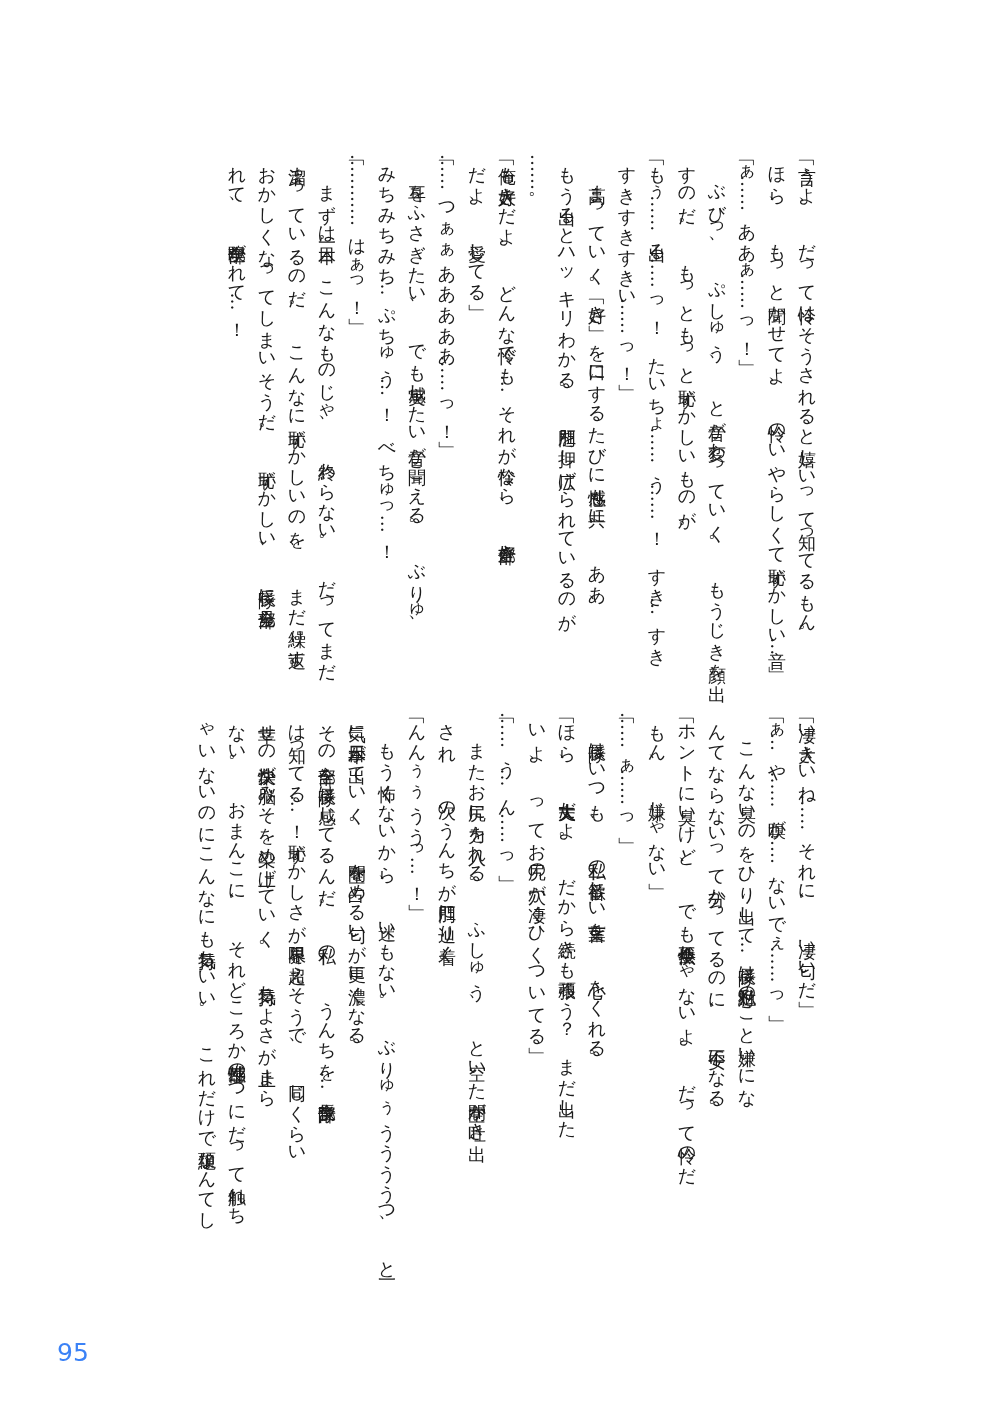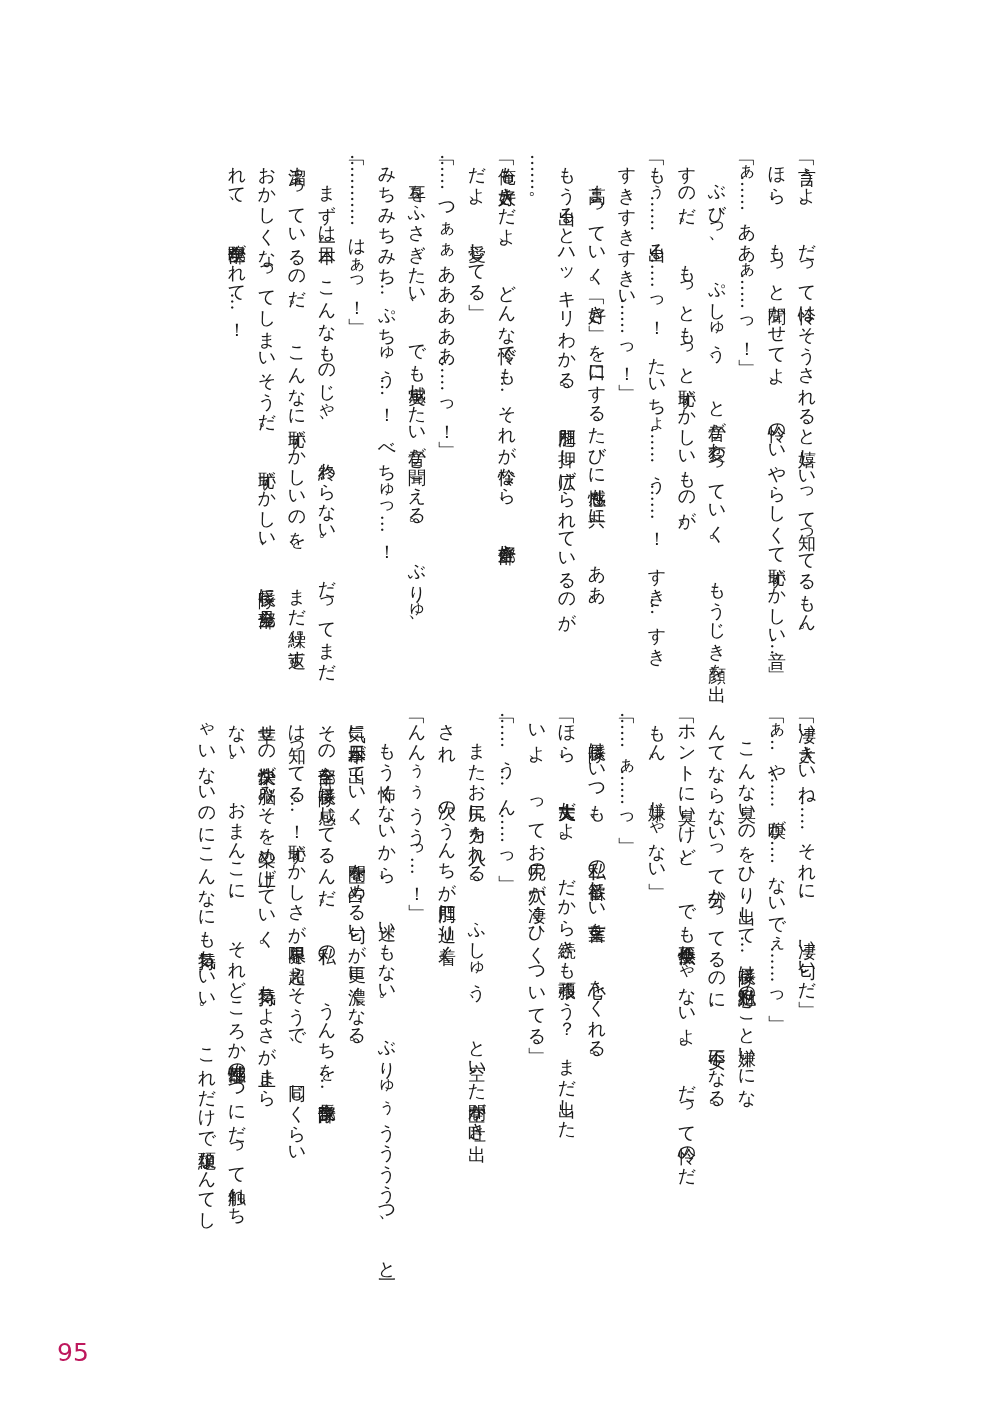--- a/index.html
+++ b/index.html
@@ -40,21 +40,21 @@
     white-space: nowrap;
   }
   .line.indent {
     text-indent: 1em;
   }
   .page-number {
     position: absolute;
     left: 57px;
     top: 1338px;
     font-size: 25px;
-    color: #be185d;
+    color: #3b82f6;
     font-family: "DejaVu Sans", "Liberation Sans", sans-serif;
   }
 </style>
 </head>
 <body>
 
 <div class="page">
   <div class="text-block block-top">
       <p class="line">「言うよ、　だって怜はそうされると嬉しいって知ってるもん。</p>
       <p class="line">ほら、　もっと聞かせてよ、　怜のいやらしくて恥ずかしい音…」</p>

